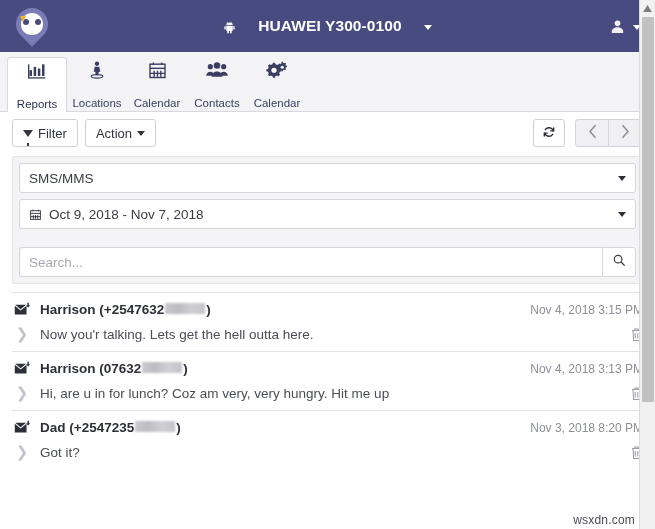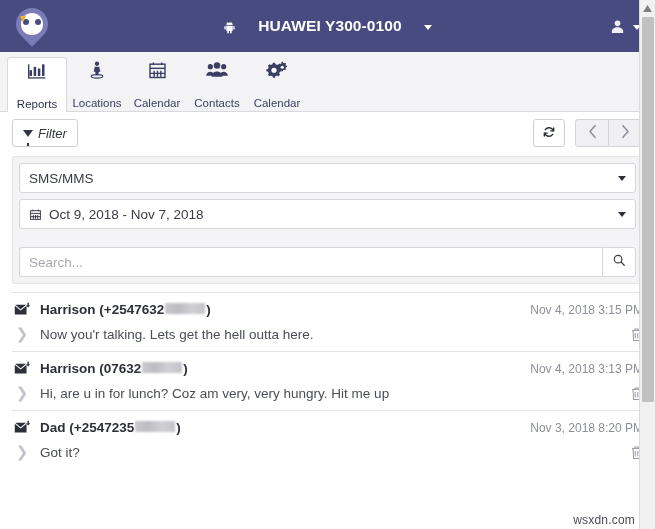--- a/index.html
+++ b/index.html
@@ -173,21 +173,20 @@
     background: #ffffff;
     border-radius: 3px;
     display: flex;
     align-items: center;
     gap: 5px;
     padding: 0 10px;
     font-size: 13px;
     color: #32353d;
     cursor: pointer;
     font-family: "Liberation Sans", sans-serif;
-    font-style: italic;
   }
   .btn + .btn { margin-left: 7px; }
   .funnel {
     width: 0; height: 0;
     border-left: 5px solid transparent;
     border-right: 5px solid transparent;
     border-top: 7px solid #32353d;
     position: relative;
   }
   .funnel::after {
@@ -489,20 +488,24 @@
         </svg>
       </span>
       <span class="tab-label">Calendar</span>
     </div>
   </div>
 
   <div class="toolbar">
     <div class="btn">
       <span class="funnel"></span>
       <span>Filter</span>
+    </div>
+    <div class="btn">
+      <span>Action</span>
+      <span class="caret-dark"></span>
     </div>
 
     <div class="toolbar-right">
       <div class="icon-btn">
         <span>
           <svg width="14" height="14" viewBox="0 0 24 24" fill="none" stroke="#2f3138" stroke-width="2.4" stroke-linecap="round">
             <path d="M20 5v5h-5"></path>
             <path d="M19.3 10a7.6 7.6 0 0 0-13.6-2"></path>
             <path d="M4 19v-5h5"></path>
             <path d="M4.7 14a7.6 7.6 0 0 0 13.6 2"></path>

